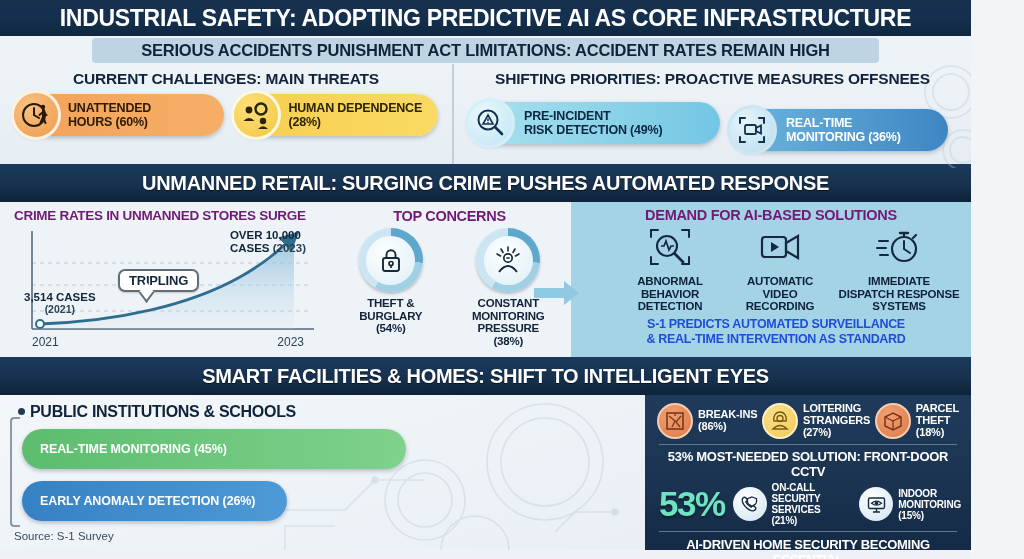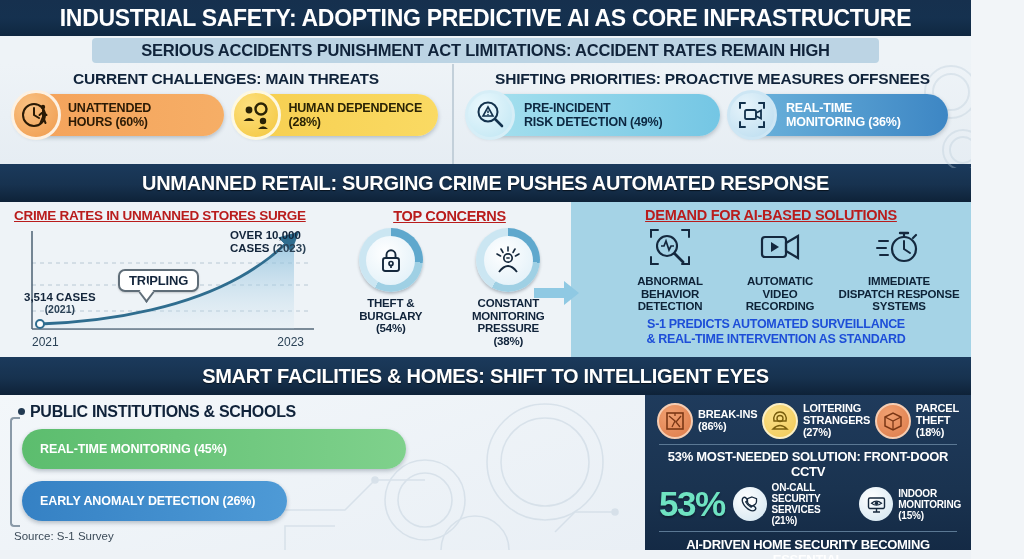--- a/index.html
+++ b/index.html
@@ -54,32 +54,32 @@
                            border:3px solid #fdf1e2; }
   .pill-yellow { background:linear-gradient(90deg,#f6ce4f 0%, #fada63 100%); color:#2a2305;
                  padding-left:54px; padding-right:14px; width:205px; }
   .pill-yellow .iconcirc { background:radial-gradient(circle at 35% 30%,#fde07d,#f3c63f);
                            border:3px solid #fdf8e2; }
   .pill-cyan { background:linear-gradient(90deg,#a9e2ef 0%, #74c6e4 100%); color:#0c2740;
                padding-left:56px; padding-right:14px; width:252px; }
   .pill-cyan .iconcirc { background:radial-gradient(circle at 35% 30%,#eaf8fd,#bfe6f3);
                          border:3px solid #d6eef7; }
   .pill-blue { background:linear-gradient(90deg,#6fb6dd 0%, #3d86c4 100%); color:#ffffff;
-               padding-left:56px; padding-right:14px; width:218px; }
+               padding-left:56px; padding-right:14px; width:218px;margin-top:15px; }
   .pill-blue .iconcirc { background:radial-gradient(circle at 35% 30%,#e7f4fb,#b9dcef);
                          border:3px solid #cde6f4; }
 
   
   .sec2 { height:155px; display:flex; position:relative; background:#eef3f7; }
   .s2-chart { width:330px; position:relative; padding:6px 6px 0 10px; }
   .s2-concerns { width:315px; position:relative; padding-top:6px; }
   .s2-demand { flex:1; background:#a5d3e6; position:relative; padding-top:5px; }
 
-  .s2head { text-align:center; font-size:14.5px; font-weight:bold; color:#b91c1c;
-            letter-spacing:-0.3px;text-decoration:underline; }
+  .s2head { text-align:center; font-size:14.5px; font-weight:bold; color:#701a75;
+            letter-spacing:-0.3px; }
   .s2head.left { text-align:left; padding-left:4px; font-size:13.5px; }
 
   
   .chartbox { position:relative; width:312px; height:126px; margin-top:2px; }
   .chart-svg { position:absolute; left:0; top:0; }
   .lbl { position:absolute; font-weight:bold; color:#12243a; }
   .lbl-3514 { left:14px; top:66px; font-size:11.5px; }
   .lbl-3514 .sub { font-size:10.5px; font-weight:bold; color:#2b4256; display:block;
                    text-align:center; }
   .lbl-over { right:16px; top:4px; font-size:11.5px; line-height:1.15; text-align:left; }

